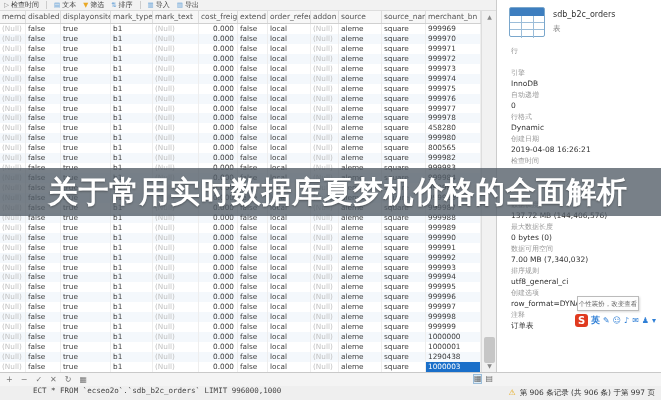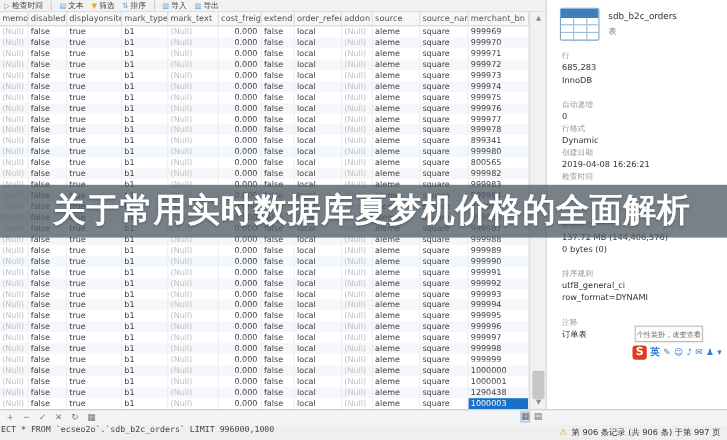--- a/index.html
+++ b/index.html
@@ -79,21 +79,21 @@
 
   
   .footer1 { position:absolute; left:0; top:372px; width:661px; height:14px; background:#f4f4f4;
              border-top:1px solid #c9c9c9; display:flex; align-items:center; gap:8px; padding-left:6px; }
   .fic { font-size:8px; color:#777; line-height:1; cursor:default; }
   .ftoggles { position:absolute; right:168px; top:2px; display:flex; gap:4px; }
   .ftg { font-size:8px; color:#666; line-height:1; }
   .ftg.active { outline:1px solid #9bbdd9; background:#dcebf7; }
   .footer2 { position:absolute; left:0; top:386px; width:661px; height:14px; background:#efefef; }
   .sql { position:absolute; left:1px; top:0; font-family:"DejaVu Sans Mono","Liberation Mono",monospace;
-         font-size:7.5px; color:#444; white-space:nowrap; }
+         font-size:7.5px; color:#444; white-space:nowrap;padding-left:32px; }
   .status { position:absolute; right:6px; top:2px; font-size:7.5px; color:#333; white-space:nowrap; }
   .warn { color:#e6a817; font-size:8px; margin-right:4px; }
 </style>
 </head>
 <body>
 
 <div class="app">
 
   <div class="toolbar" id="toolbar">
       <span class="tbitem">
@@ -284,21 +284,21 @@
         <div class="gc" style="width: 35px;">false</div>
         <div class="gc" style="width: 50px;">true</div>
         <div class="gc" style="width: 42px;">b1</div>
         <div class="gc null" style="width: 46px;">(Null)</div>
         <div class="gc r" style="width: 39px;">0.000</div>
         <div class="gc" style="width: 30px;">false</div>
         <div class="gc" style="width: 43px;">local</div>
         <div class="gc null" style="width: 28px;">(Null)</div>
         <div class="gc" style="width: 43px;">aleme</div>
         <div class="gc" style="width: 44px;">square</div>
-        <div class="gc" style="width: 55px;">899341</div>
+        <div class="gc" style="width: 55px;">458280</div>
       </div>
       <div class="gr alt">
         <div class="gc null" style="width: 26px;">(Null)</div>
         <div class="gc" style="width: 35px;">false</div>
         <div class="gc" style="width: 50px;">true</div>
         <div class="gc" style="width: 42px;">b1</div>
         <div class="gc null" style="width: 46px;">(Null)</div>
         <div class="gc r" style="width: 39px;">0.000</div>
         <div class="gc" style="width: 30px;">false</div>
         <div class="gc" style="width: 43px;">local</div>
@@ -642,23 +642,23 @@
       <div class="l1"></div>
         <div class="l2"></div>
         <div class="v1"></div>
         <div class="v2"></div>
     </div>
     <div class="tname">sdb_b2c_orders</div>
     <div class="ttype">表</div>
     <div class="pfields" id="pfields">
         <div class="pf">
           <div class="pfl">行</div>
-          <div class="pfv">685,283</div>
-        </div>
-        <div class="pf">
+        </div>
+        <div class="pf">
+          <div class="pfl">引擎</div>
           <div class="pfv">InnoDB</div>
         </div>
         <div class="pf">
           <div class="pfl">自动递增</div>
           <div class="pfv">0</div>
         </div>
         <div class="pf">
           <div class="pfl">行格式</div>
           <div class="pfv">Dynamic</div>
         </div>
@@ -672,27 +672,33 @@
         </div>
         <div class="pf">
           <div class="pfl"></div>
           <div class="pfv"></div>
         </div>
         <div class="pf">
           <div class="pfl">数据长度</div>
           <div class="pfv">137.72 MB (144,406,576)</div>
         </div>
         <div class="pf">
+          <div class="pfl">最大数据长度</div>
           <div class="pfv">0 bytes (0)</div>
+        </div>
+        <div class="pf">
+          <div class="pfl">数据可用空间</div>
+          <div class="pfv">7.00 MB (7,340,032)</div>
         </div>
         <div class="pf">
           <div class="pfl">排序规则</div>
           <div class="pfv">utf8_general_ci</div>
         </div>
         <div class="pf">
+          <div class="pfl">创建选项</div>
           <div class="pfv">row_format=DYNAMI</div>
         </div>
         <div class="pf">
           <div class="pfl">注释</div>
           <div class="pfv">订单表</div>
         </div>
       </div>
   </div>
 
   <div class="ime">

